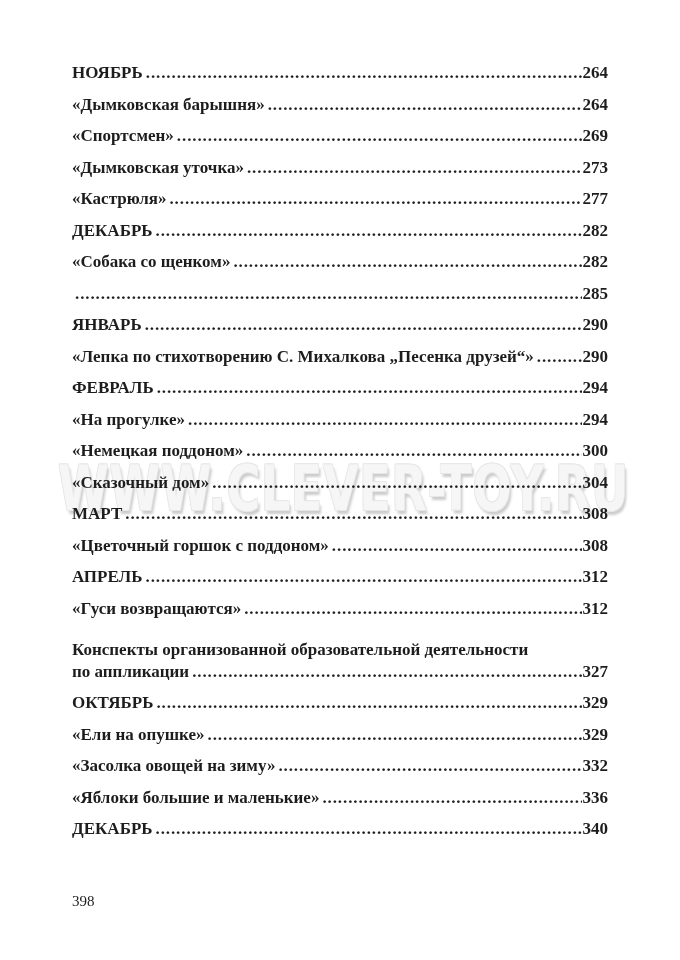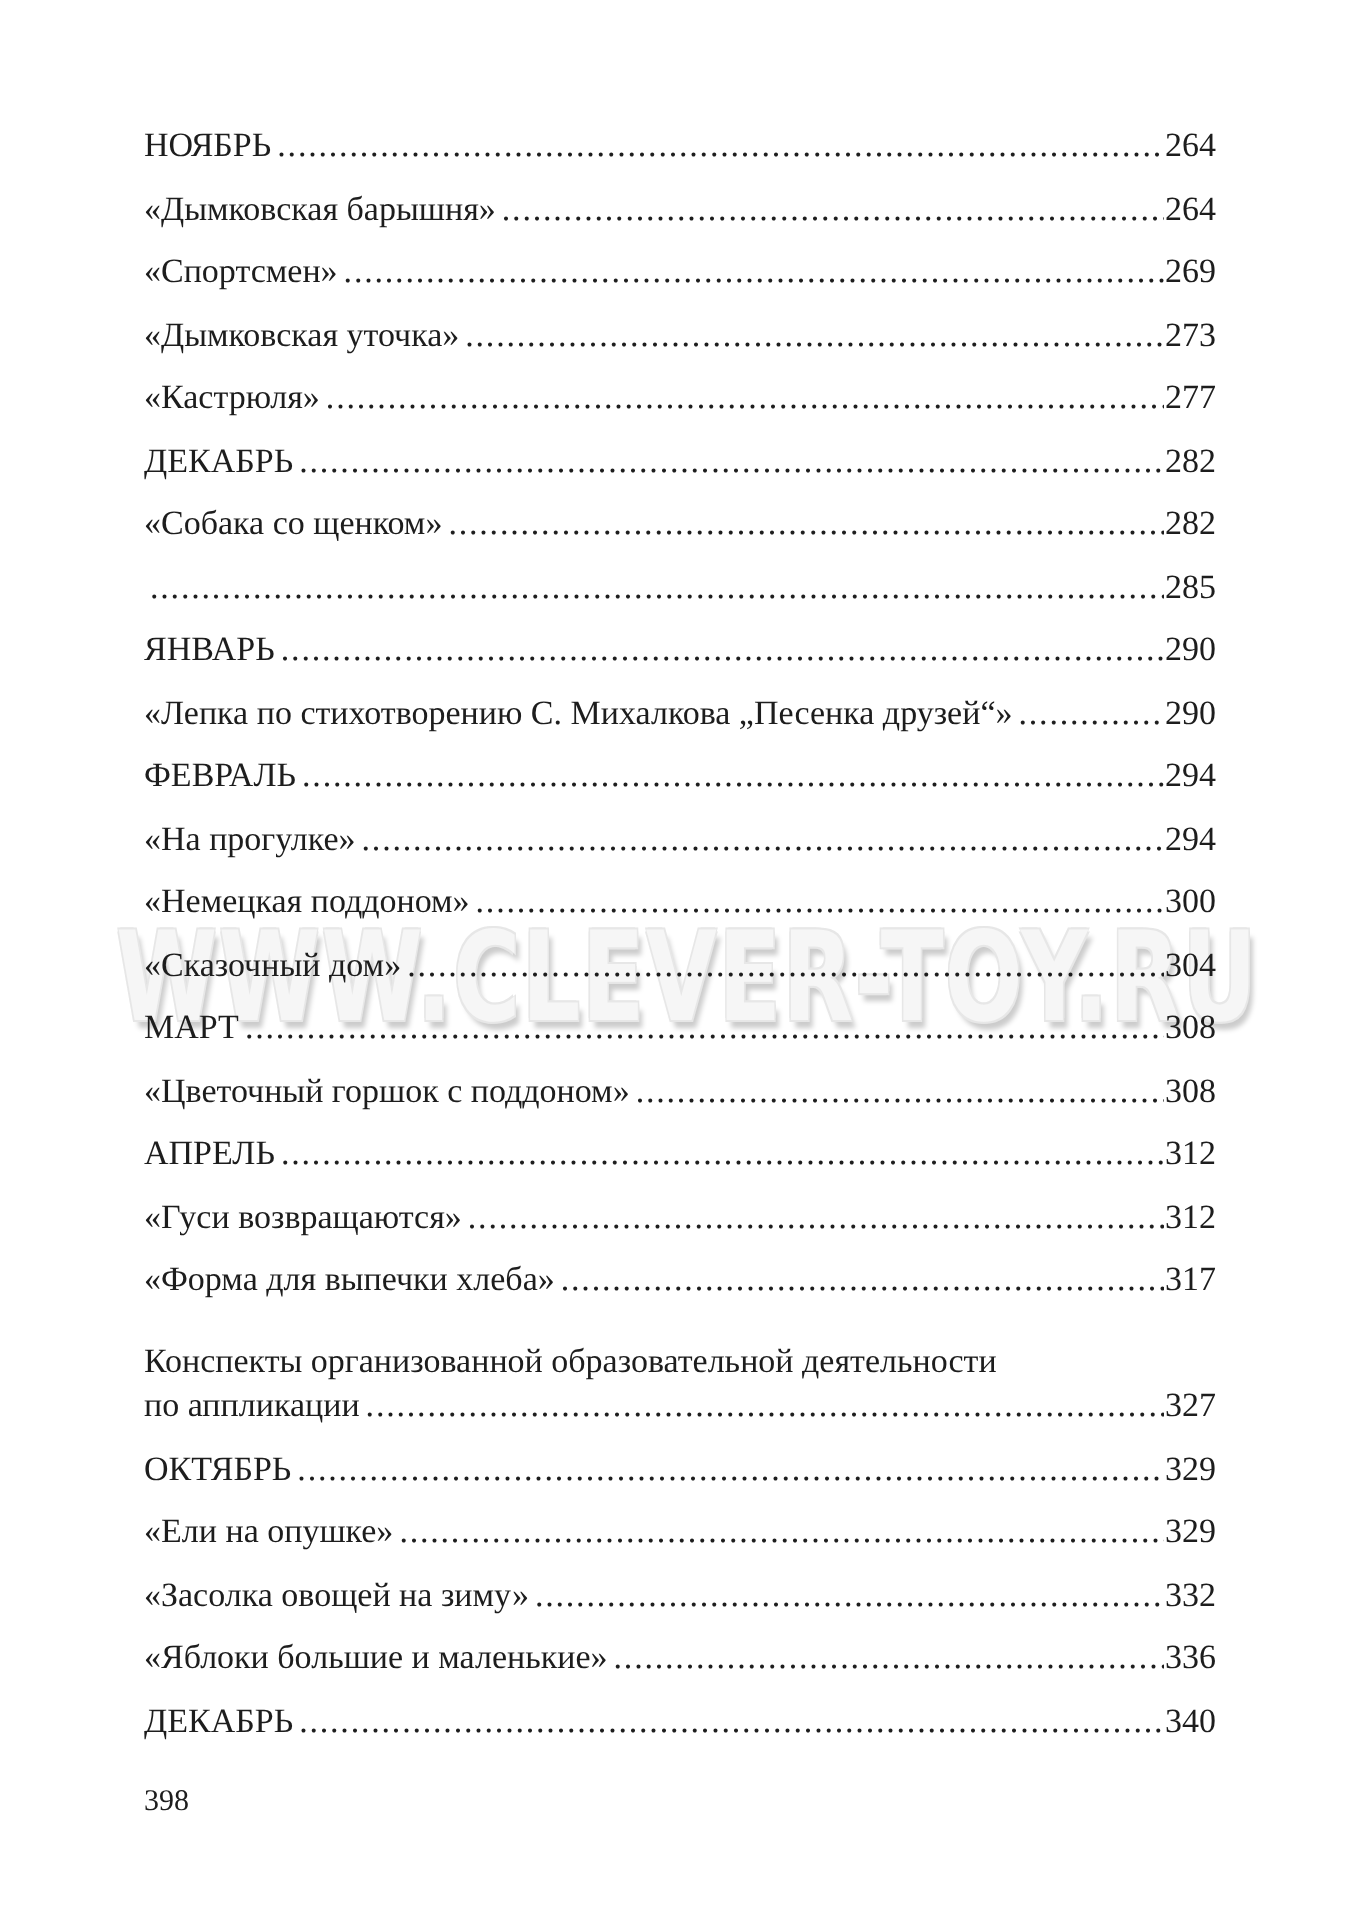--- a/index.html
+++ b/index.html
@@ -37,20 +37,21 @@
     transform: scaleX(0.74);
     transform-origin: left top;
     pointer-events: none;
   }
   .toc {
     position: absolute;
     top: 62px;
     left: 72px;
     width: 536px;
     z-index: 1;
+    font-weight: bold;
   }
   .toc-row {
     display: flex;
     align-items: baseline;
     font-size: 17px;
     line-height: 21px;
     margin-bottom: 10.5px;
   }
   .toc-row.wrap-first {
     margin-bottom: 1px;
@@ -175,25 +176,20 @@
       <div class="toc-row">
         <span class="toc-label">АПРЕЛЬ</span>
         <span class="dots"></span>
         <span class="toc-page">312</span>
       </div>
       <div class="toc-row">
         <span class="toc-label">«Гуси возвращаются»</span>
         <span class="dots"></span>
         <span class="toc-page">312</span>
       </div>
-      <div class="toc-row">
-        <span class="toc-label">«Форма для выпечки хлеба»</span>
-        <span class="dots"></span>
-        <span class="toc-page">317</span>
-      </div>
       <div class="toc-row wrap-first">
         <span class="toc-label">Конспекты организованной образовательной деятельности</span>
       </div>
       <div class="toc-row">
         <span class="toc-label">по аппликации</span>
         <span class="dots"></span>
         <span class="toc-page">327</span>
       </div>
       <div class="toc-row">
         <span class="toc-label">ОКТЯБРЬ</span>

